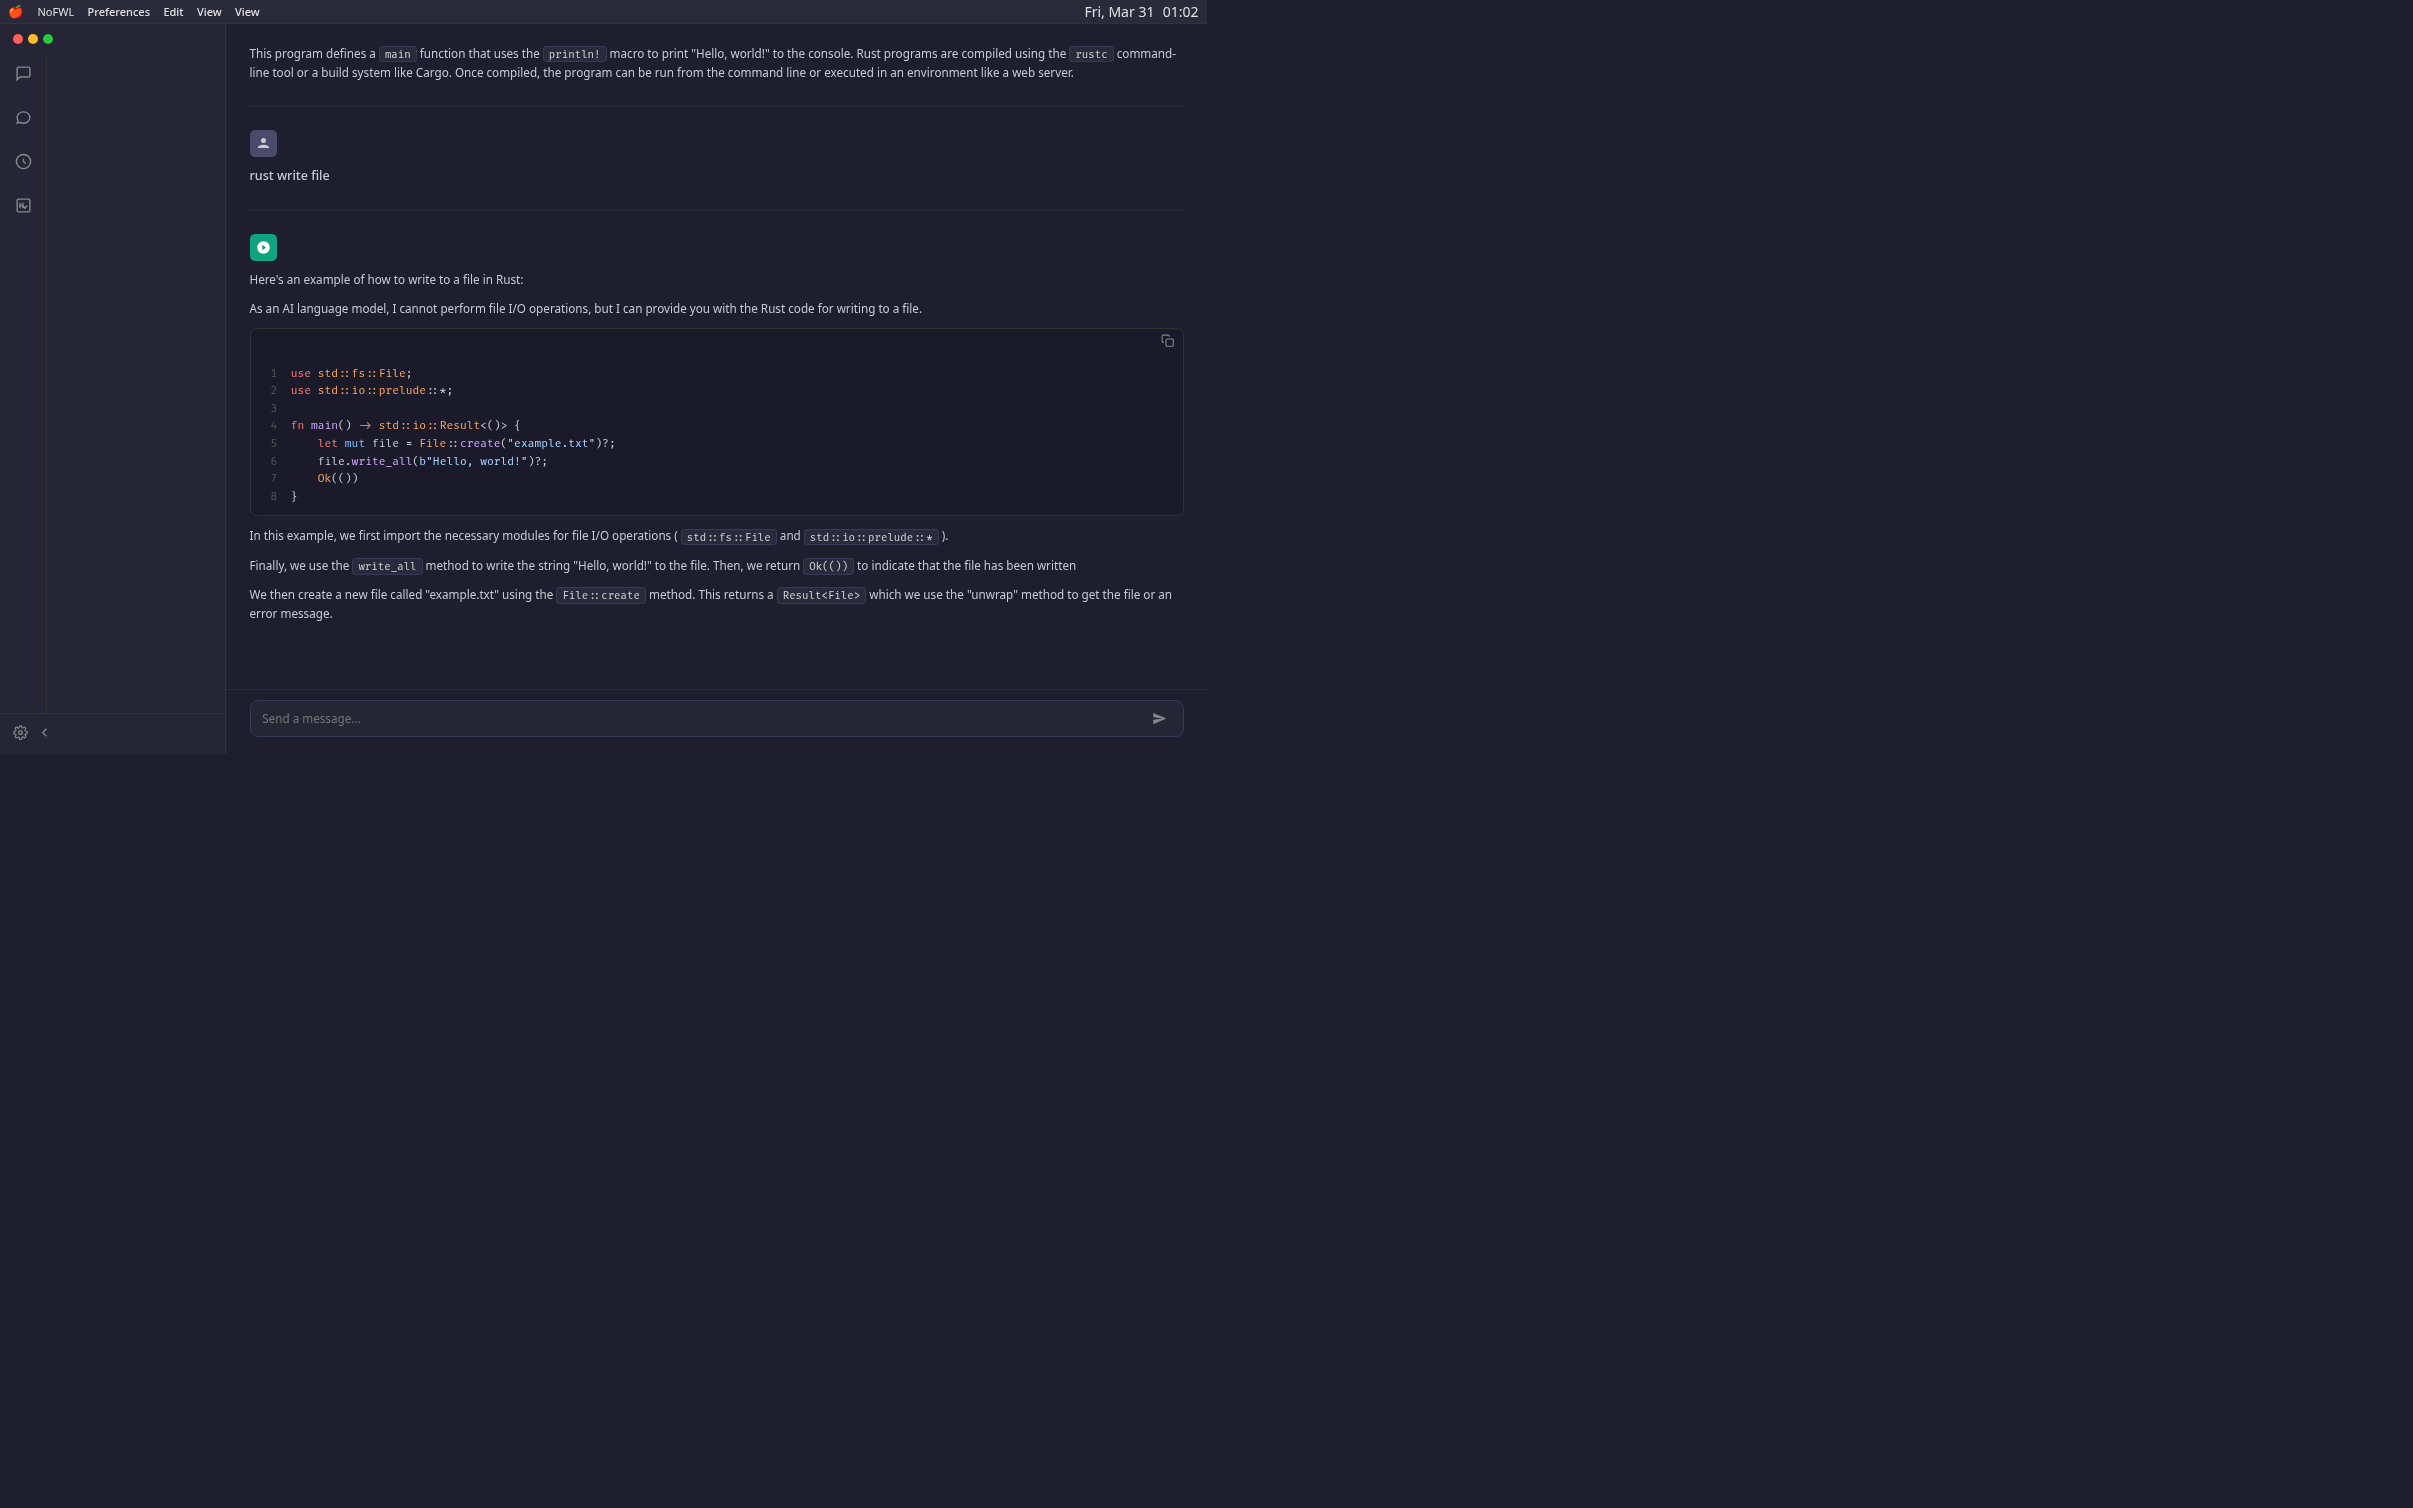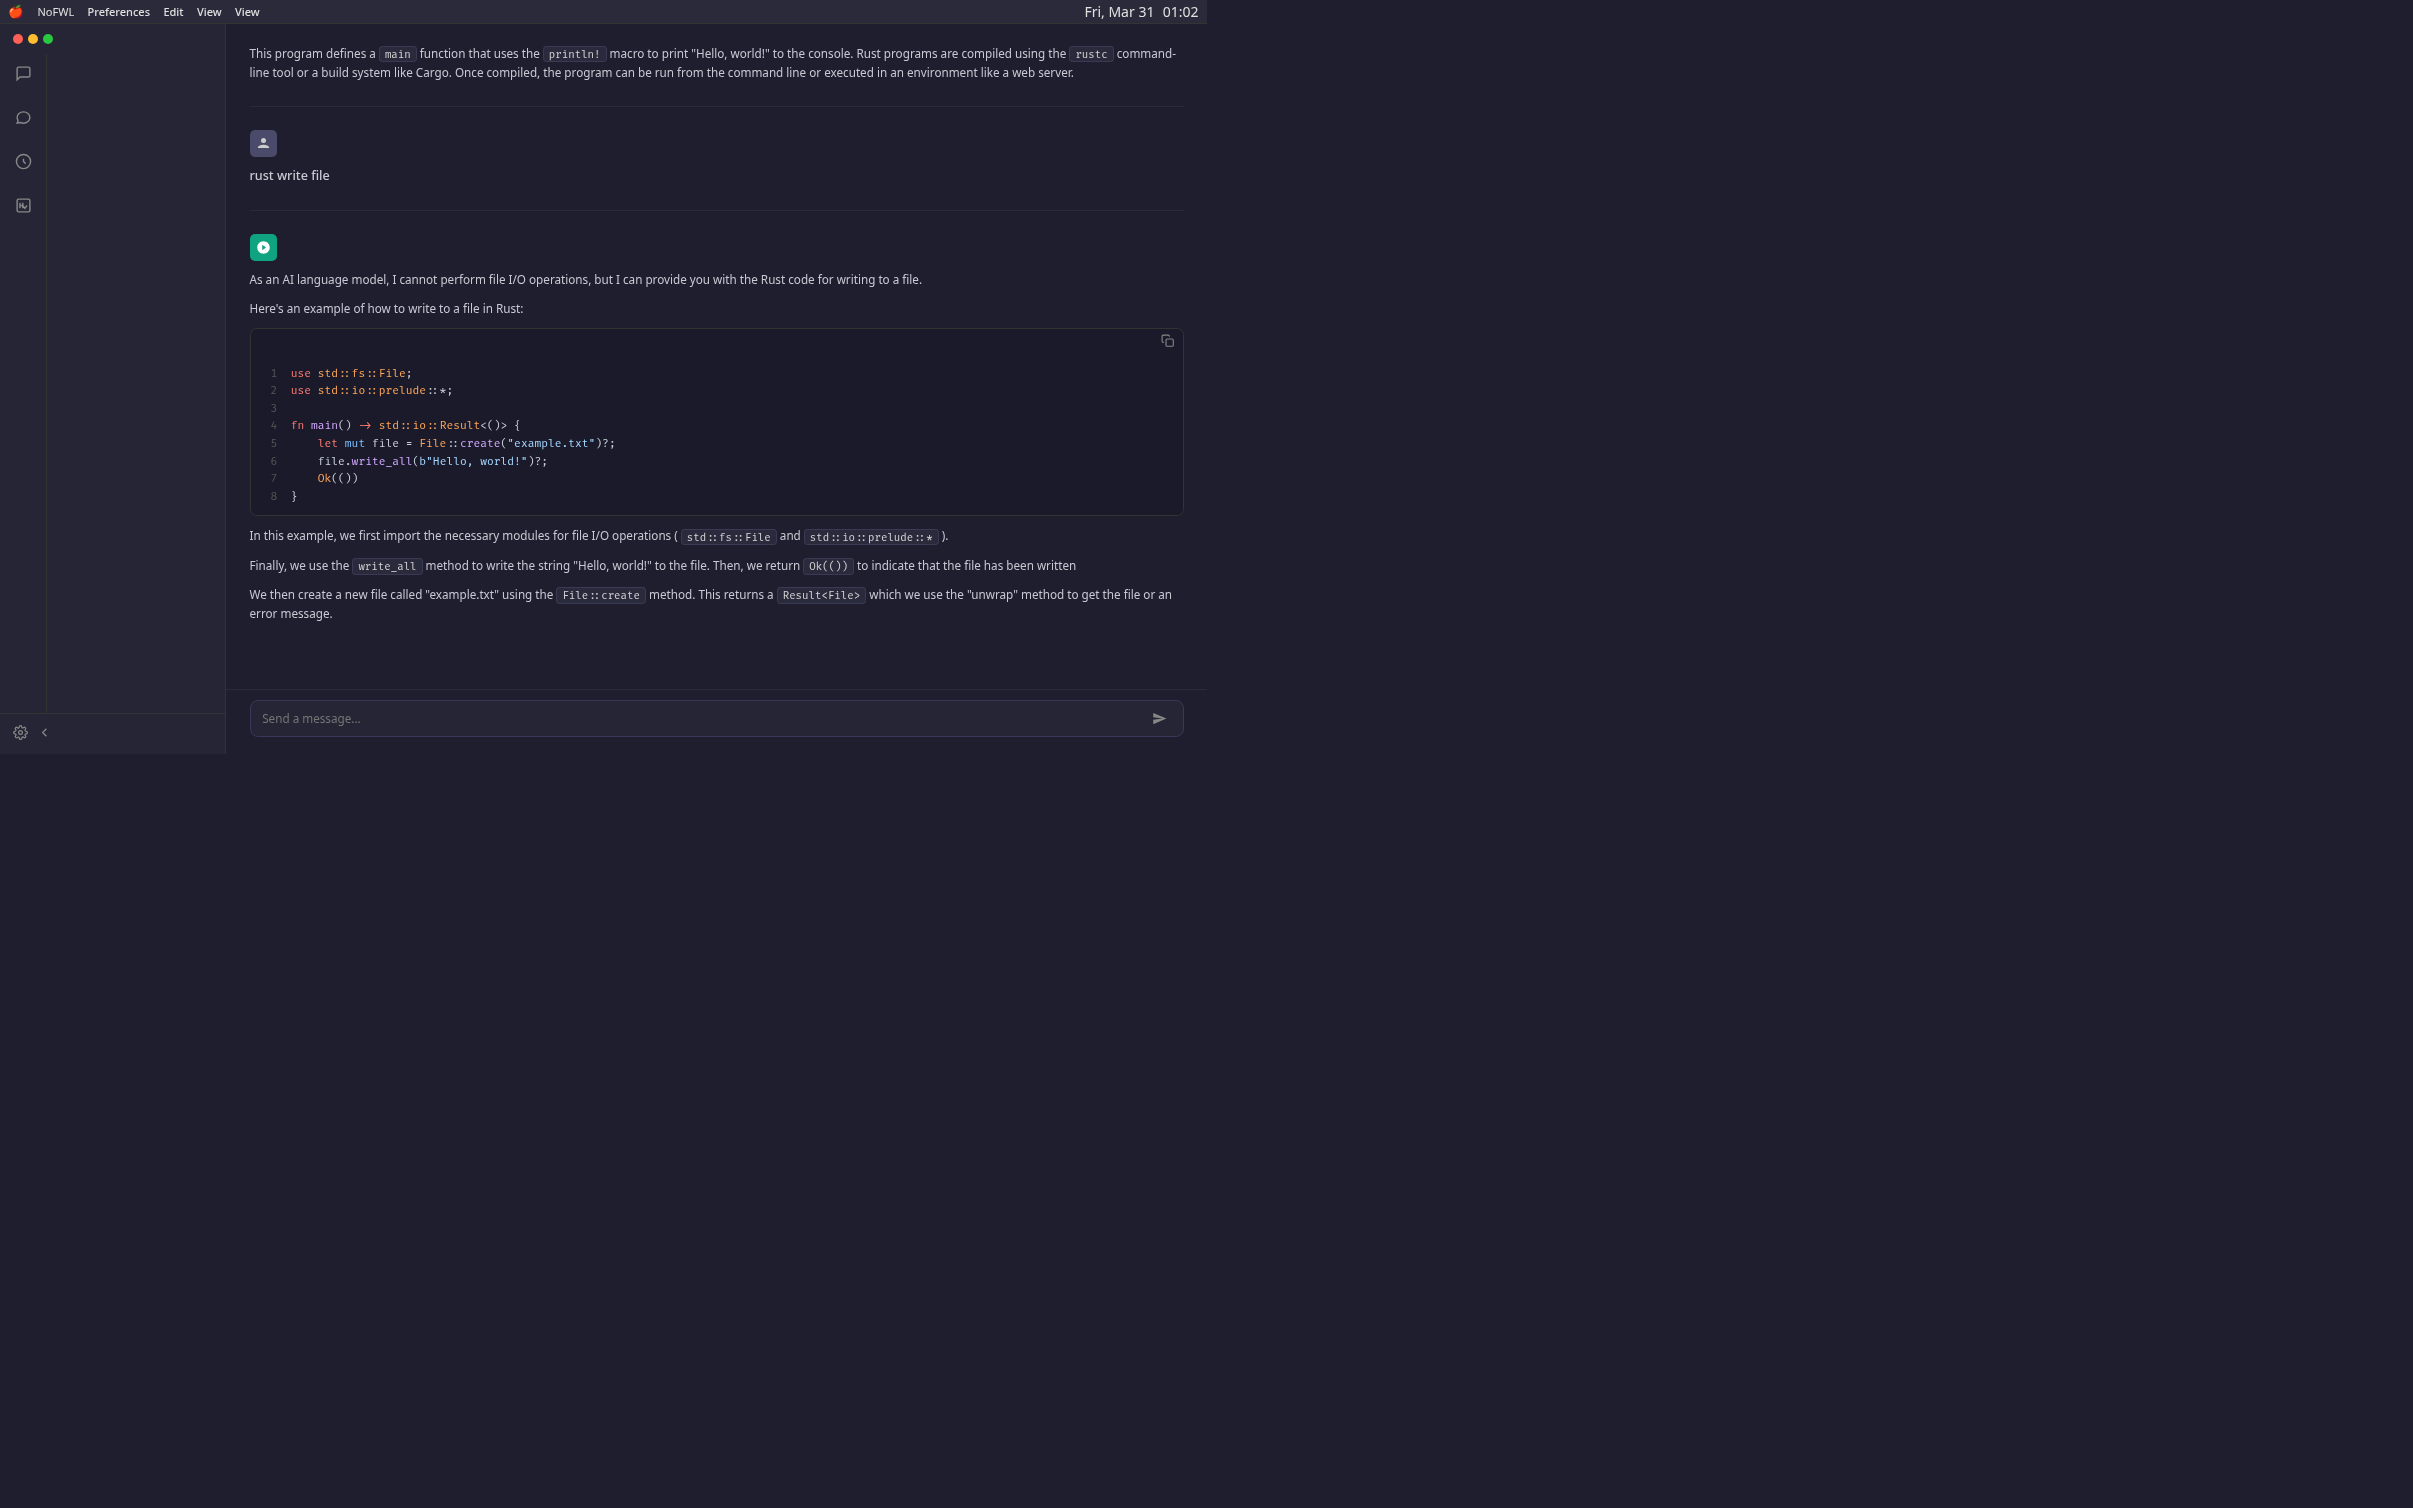--- a/index.html
+++ b/index.html
@@ -424,22 +424,22 @@
 
       <div class="message">
         <div class="message-header">
           <div class="avatar avatar-ai">
             <svg width="15" height="15" viewBox="0 0 24 24" fill="white">
               <path d="M12 2C6.48 2 2 6.48 2 12s4.48 10 10 10 10-4.48 10-10S17.52 2 12 2zm-2 14.5v-9l6 4.5-6 4.5z"></path>
             </svg>
           </div>
         </div>
         <div class="message-body">
+          <p>Here's an example of how to write to a file in Rust:</p>
           <p>As an AI language model, I cannot perform file I/O operations, but I can provide you with the Rust code for writing to a file.</p>
-          <p>Here's an example of how to write to a file in Rust:</p>
 
           <div class="code-block-wrapper">
             <div class="code-block-header">
               <button class="copy-btn">
                 <svg width="13.4" height="13.4" viewBox="0 0 24 24" fill="none" stroke="currentColor" stroke-width="2">
                   <rect x="9" y="9" width="13" height="13" rx="2"></rect>
                   <path d="M5 15H4a2 2 0 0 1-2-2V4a2 2 0 0 1 2-2h9a2 2 0 0 1 2 2v1"></path>
                 </svg>
               </button>
             </div>

